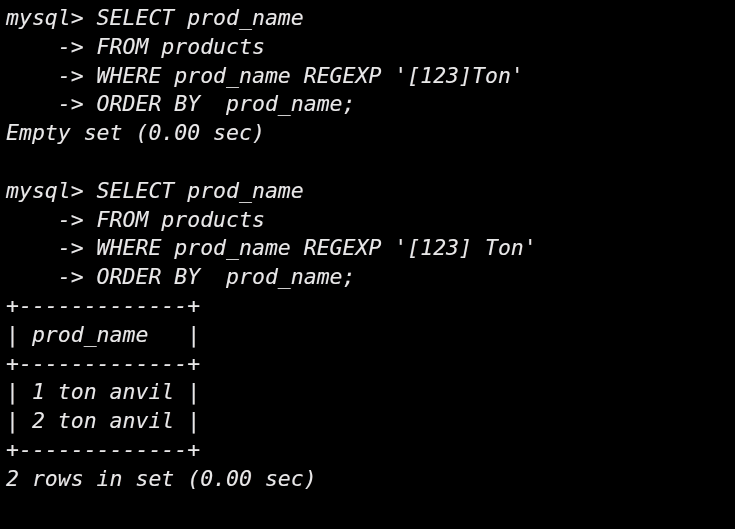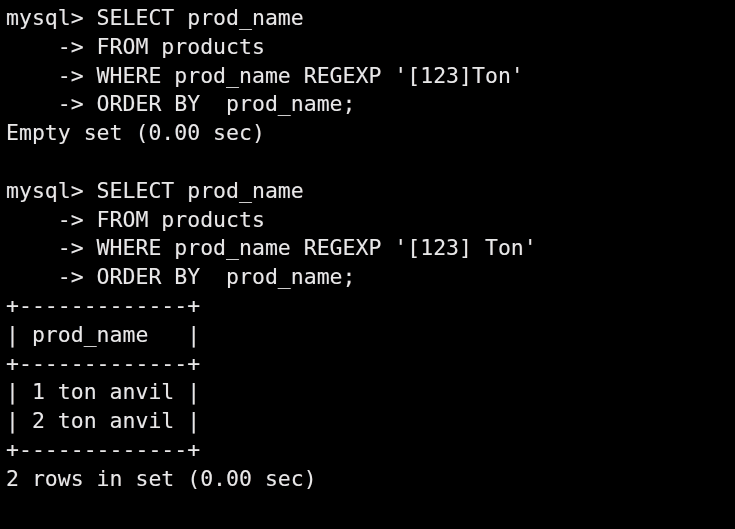--- a/index.html
+++ b/index.html
@@ -18,20 +18,21 @@
     height: 451px;
     background: #000000;
     color: #e8e8e8;
     font-family: "DejaVu Sans Mono", "Liberation Mono", monospace;
     font-size: 21.5px;
     line-height: 28.8px;
     letter-spacing: 0px;
     padding: 4px 0 0 6px;
     box-sizing: border-box;
     white-space: pre;
+    font-style: italic;
     -webkit-font-smoothing: antialiased;
   }
   .line {
     white-space: pre;
     height: 28.8px;
     font-family: "DejaVu Sans Mono", "Liberation Mono", monospace;
   }
   .line.blank {
     height: 28.8px;
   }

